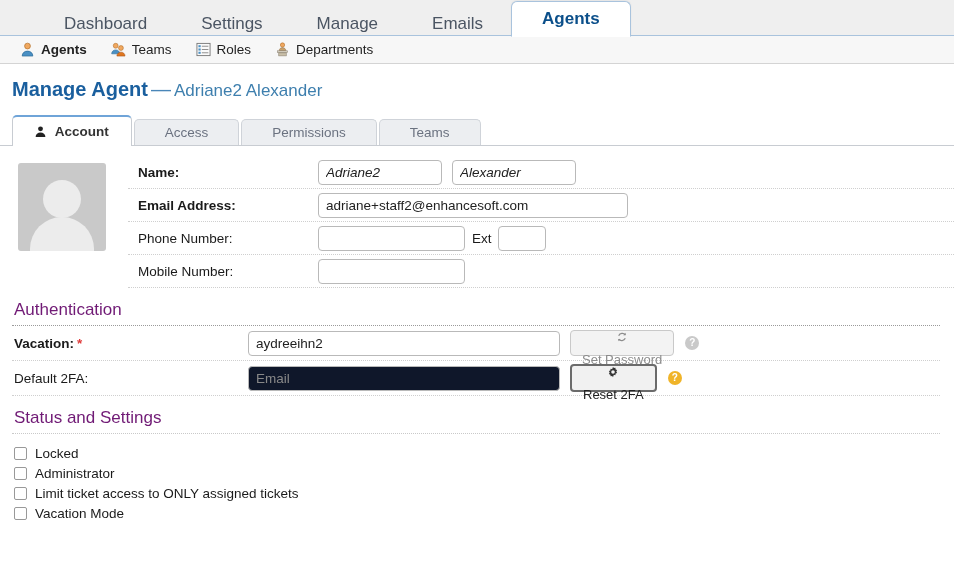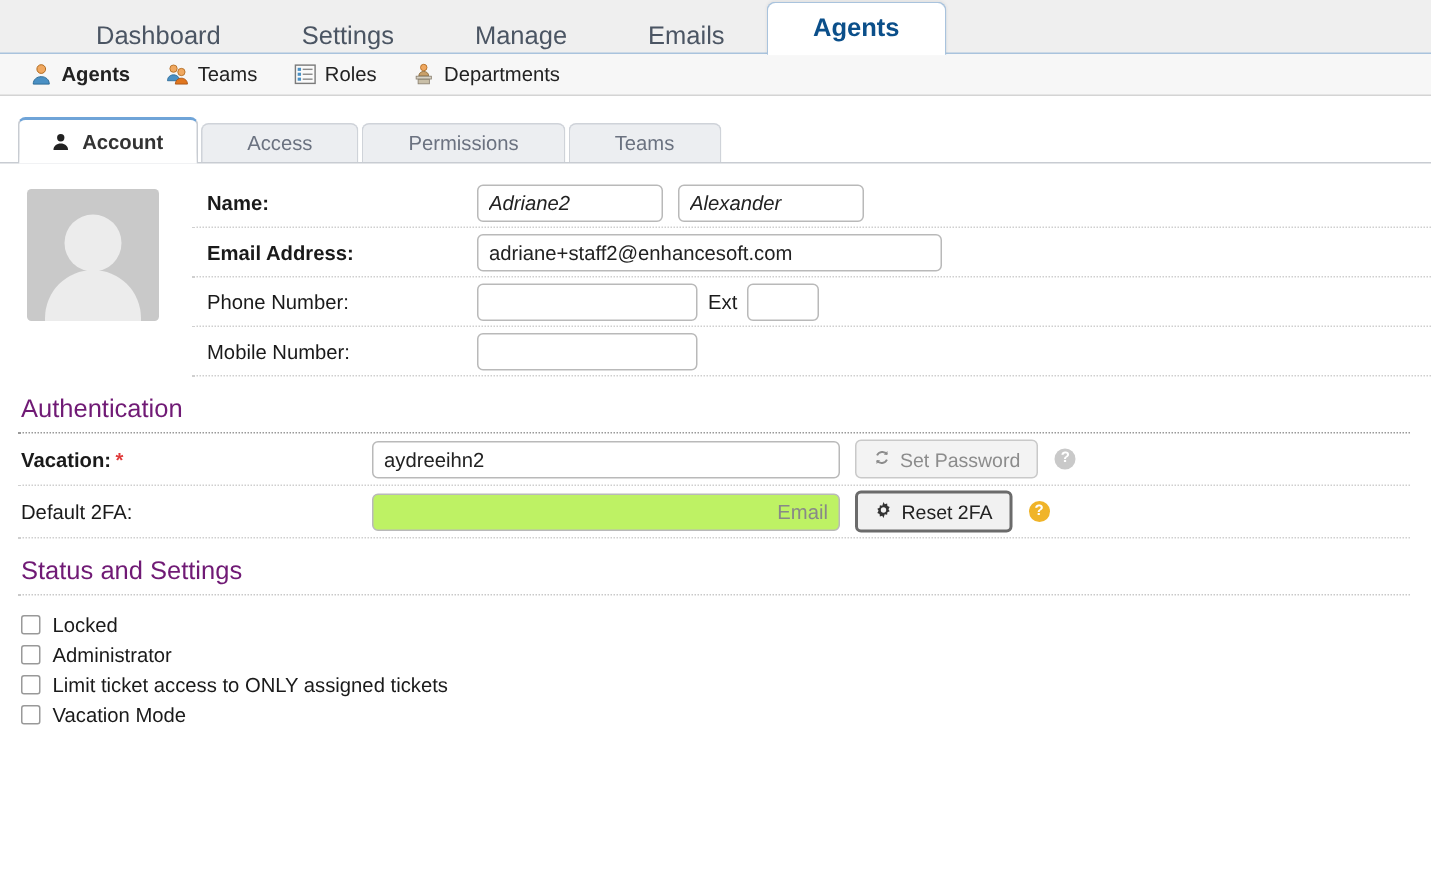--- a/index.html
+++ b/index.html
@@ -190,35 +190,36 @@
   }
   .arow.last { border-bottom: 1px dotted #cfcfcf; }
   .arow .alabel {
     width: 236px; flex: 0 0 236px;
     font-size: 13.5px; color: #1a1a1a;
     padding-left: 2px;
   }
   .arow .alabel.bold { font-weight: bold; }
   .req { color: #e03b3b; font-weight: bold; margin-left: 3px; }
   .w-user { width: 312px; }
-  .w-2fa { width: 312px; background: #bef264; color: #777; text-align: right; }
+  .w-2fa { width: 312px; background: #0f172a; color: #777; }
 
   .btn {
     display: inline-flex; align-items: center; gap: 6px;
     font-family: "Liberation Sans", sans-serif;
     font-size: 13px;
     height: 26px;
     padding: 0 11px;
     border-radius: 4px;
     background: #f3f3f3;
     border: 1px solid #c9c9c9;
     color: #8c8c8c;
     cursor: pointer;
     margin-left: 10px;
     white-space: nowrap;
+    flex-direction: column;
   }
   .btn.strong {
     color: #222;
     border: 2px solid #6b6b6b;
     background: #f1f1f1;
     height: 28px;
     font-weight: normal;
   }
   .help {
     display: inline-block;
@@ -310,20 +311,23 @@
           <circle cx="8" cy="3.2" r="2.3" fill="#f0a860" stroke="#b06a20" stroke-width="0.6"></circle>
           <path d="M4.5 9.2c0-2 1.6-3.2 3.5-3.2s3.5 1.2 3.5 3.2z" fill="#c9a06a" stroke="#8a6a3a" stroke-width="0.6"></path>
           <rect x="2.6" y="9.4" width="10.8" height="2" fill="#d8d2c4" stroke="#8a8070" stroke-width="0.6"></rect>
           <rect x="4" y="11.6" width="8" height="3.2" fill="#c9bfa8" stroke="#8a8070" stroke-width="0.6"></rect>
         </svg>
       </span>
       <span>Departments</span>
     </div>
   </div>
 
+  <div class="page-head">
+    <span class="ttl">Manage Agent</span><span class="dash">—</span><span class="sub">Adriane2 Alexander</span>
+  </div>
 
   <div class="inner-tabs-wrap">
     <div class="inner-tabs">
       <div class="inner-tab active">
         <span class="t-icon">
           <svg viewBox="0 0 14 14" width="11" height="11">
             <circle cx="7" cy="3.6" r="3.1" fill="#222"></circle>
             <path d="M0.8 14c0-3.6 2.8-5.6 6.2-5.6s6.2 2 6.2 5.6z" fill="#222"></path>
           </svg>
         </span><span>Account</span>

